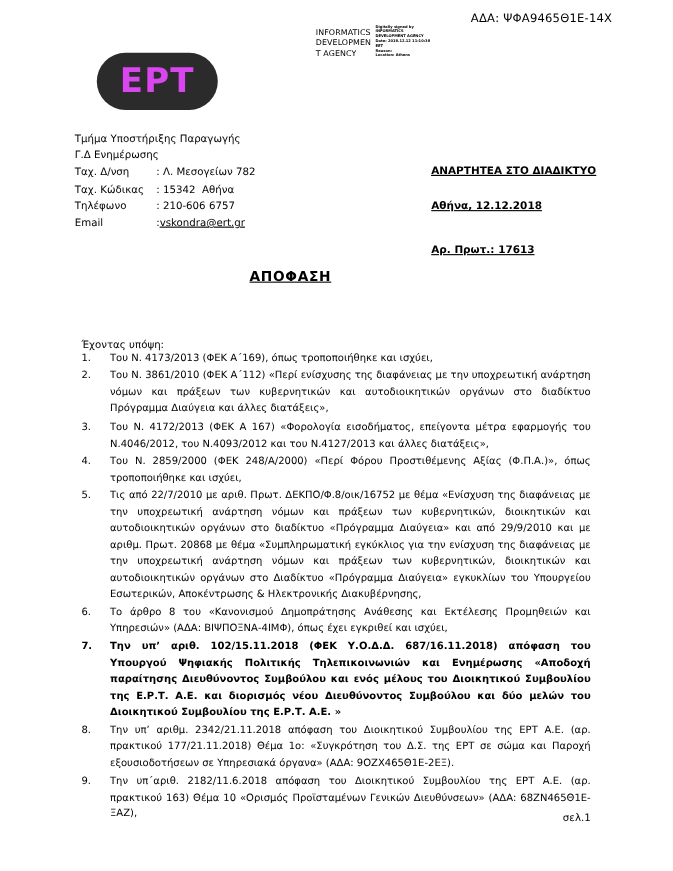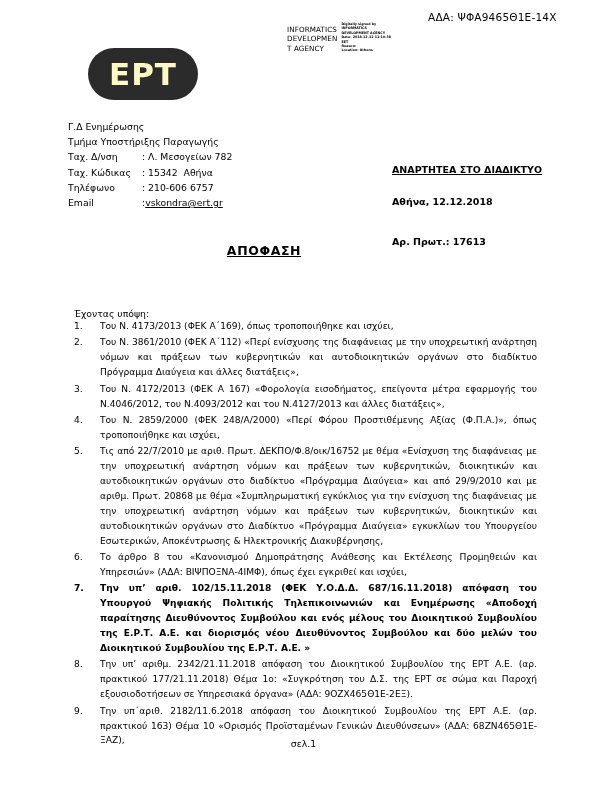--- a/index.html
+++ b/index.html
@@ -59,21 +59,21 @@
     top: 48px;
     width: 110px;
     height: 52px;
     background: #2b2b2b;
     border-radius: 26px;
     display: flex;
     align-items: center;
     justify-content: center;
   }
   .logo-text {
-    color: #fef9c3;
+    color: #d946ef;
     font-family: "DejaVu Sans", sans-serif;
     font-weight: bold;
     font-size: 31px;
     letter-spacing: 1px;
     line-height: 1;
   }
 
   
   .sender {
     position: absolute;
@@ -97,22 +97,23 @@
     white-space: pre;
   }
   .email-link {
     text-decoration: underline;
   }
 
   
   .right-col {
     position: absolute;
     left: 392px;
-    top: 164px;
+    top: 150px;
     font-size: 9.5px;
+    text-decoration: underline;
   }
   .rc-anartitea {
     font-weight: bold;
     text-decoration: underline;
     white-space: nowrap;
     margin-bottom: 21px;
   }
   .rc-city {
     font-weight: bold;
     white-space: nowrap;
@@ -190,23 +191,22 @@
   .clause-body b {
     font-weight: bold;
   }
 
   
   .footer {
     position: absolute;
     left: 0;
     top: 738px;
     width: 537px;
-    text-align: center;
+    text-align: right;
     font-size: 9.3px;
-    padding-left: 35px;
   }
 </style>
 </head>
 <body>
 
 <div class="page">
 
   <div class="ada-code">ΑΔΑ: ΨΦΑ9465Θ1Ε-14Χ</div>
 
   <div class="sig-block">
@@ -224,22 +224,22 @@
       <div>Reason:</div>
       <div>Location: Athens</div>
     </div>
   </div>
 
   <div class="logo">
     <span class="logo-text">EPT</span>
   </div>
 
   <div class="sender">
+    <div class="sender-line">Τμήμα Υποστήριξης Παραγωγής</div>
     <div class="sender-line">Γ.Δ  Ενημέρωσης</div>
-    <div class="sender-line">Τμήμα Υποστήριξης Παραγωγής</div>
 
     <div class="sender-row">
       <span class="sender-label">Ταχ. Δ/νση</span>
       <span class="sender-value">: Λ. Μεσογείων 782</span>
     </div>
     <div class="sender-row">
       <span class="sender-label">Ταχ. Κώδικας</span>
       <span class="sender-value">: 15342  Αθήνα</span>
     </div>
     <div class="sender-row">

